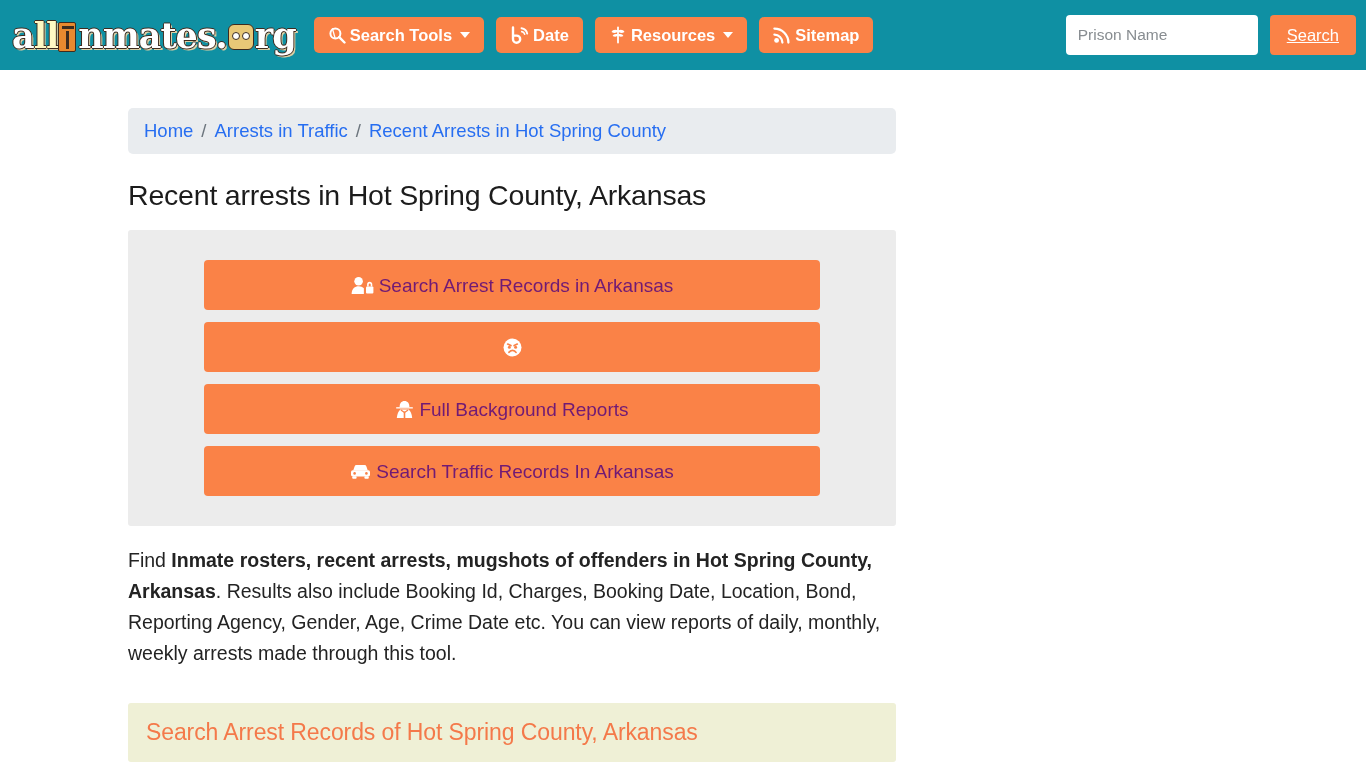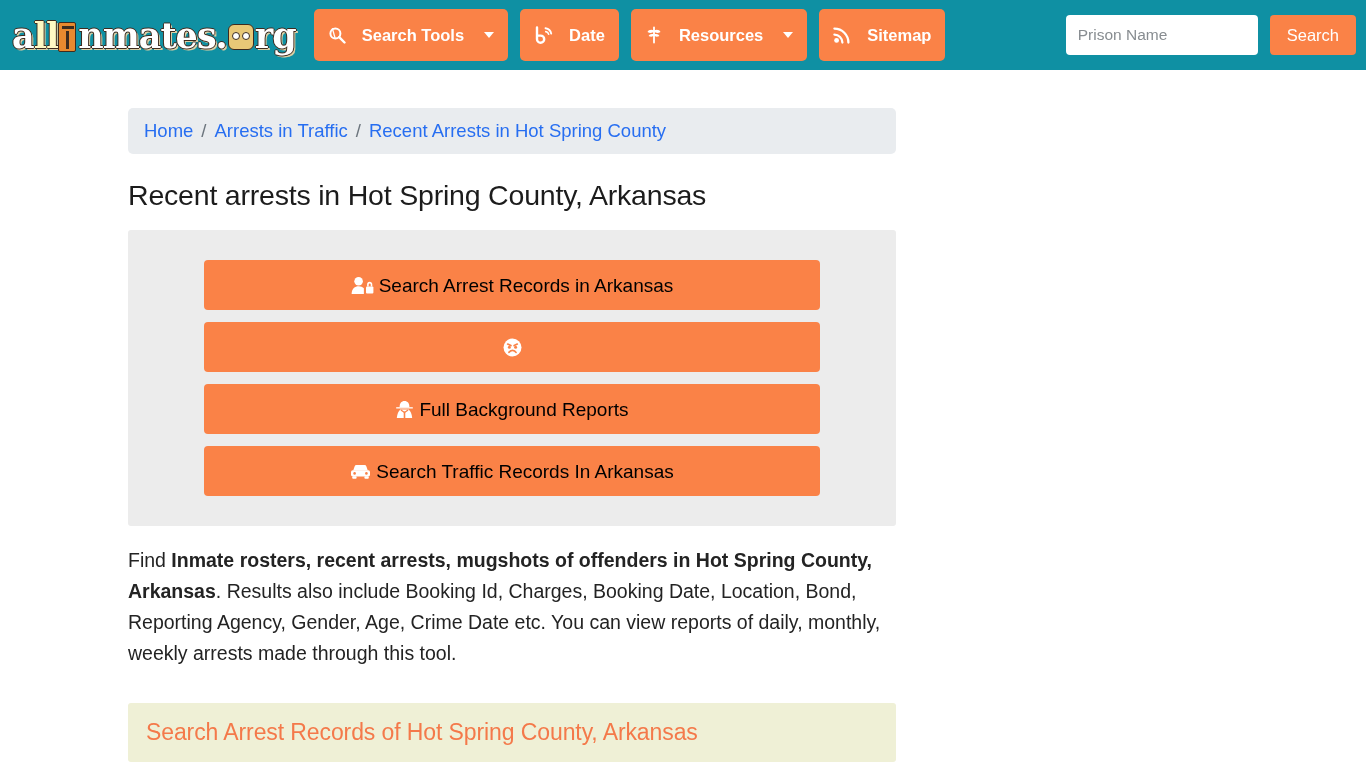--- a/index.html
+++ b/index.html
@@ -93,28 +93,28 @@
   }
   .logo-face .eye.l { left: 3px; }
   .logo-face .eye.r { right: 3px; }
 
   
   .nav-btn {
     background: #fa8247;
     color: #ffffff;
     border: none;
     border-radius: 5px;
-    height: 52px;
+    height: 36px;
     padding: 0 14px;
     margin-right: 12px;
     font-size: 16.5px;
     font-weight: bold;
     display: inline-flex;
     align-items: center;
-    gap: 16px;
+    gap: 4px;
     cursor: pointer;
     font-family: "Liberation Sans", sans-serif;
     white-space: nowrap;
     line-height: 1;
   }
   .nav-btn .caret {
     width: 0; height: 0;
     border-left: 5px solid transparent;
     border-right: 5px solid transparent;
     border-top: 6px solid #ffffff;
@@ -146,20 +146,21 @@
     background: #fa8247;
     color: #ffffff;
     border: none;
     border-radius: 4px;
     height: 40px;
     padding: 0 17px;
     font-size: 16.5px;
     cursor: pointer;
     font-family: "Liberation Sans", sans-serif;
     line-height: 1;
+    text-decoration: underline;
   }
 
   
   .page {
     width: 1134px;
     padding-top: 38px;
   }
   .container {
     width: 768px;
     margin-left: 128px;
@@ -197,21 +198,21 @@
   }
   .big-btn {
     display: flex;
     align-items: center;
     justify-content: center;
     gap: 5px;
     width: 616px;
     height: 50px;
     margin: 0 auto 12px auto;
     background: #fa8247;
-    color: #000000;
+    color: #701a75;
     border: none;
     border-radius: 4px;
     font-size: 19px;
     cursor: pointer;
     font-family: "Liberation Sans", sans-serif;
     line-height: 1;
   }
   .big-btn:last-child { margin-bottom: 0; }
   .big-btn svg { display:block; flex:0 0 auto; }
 

